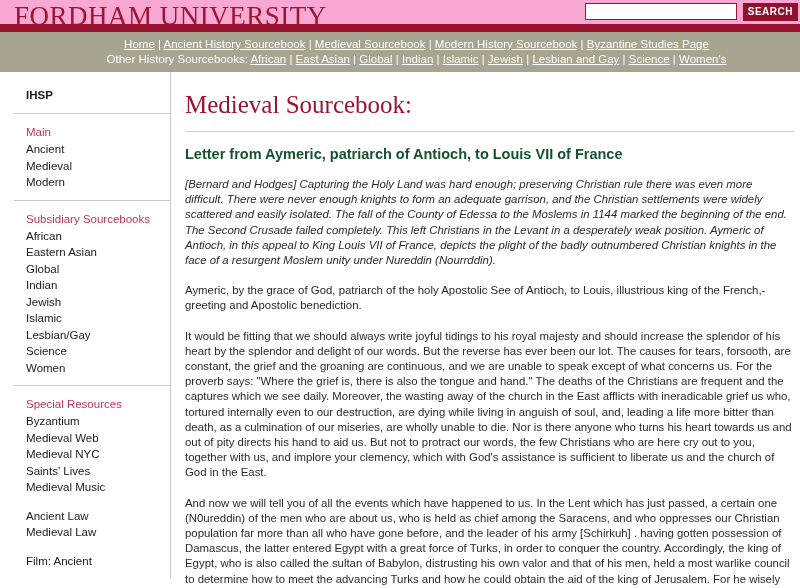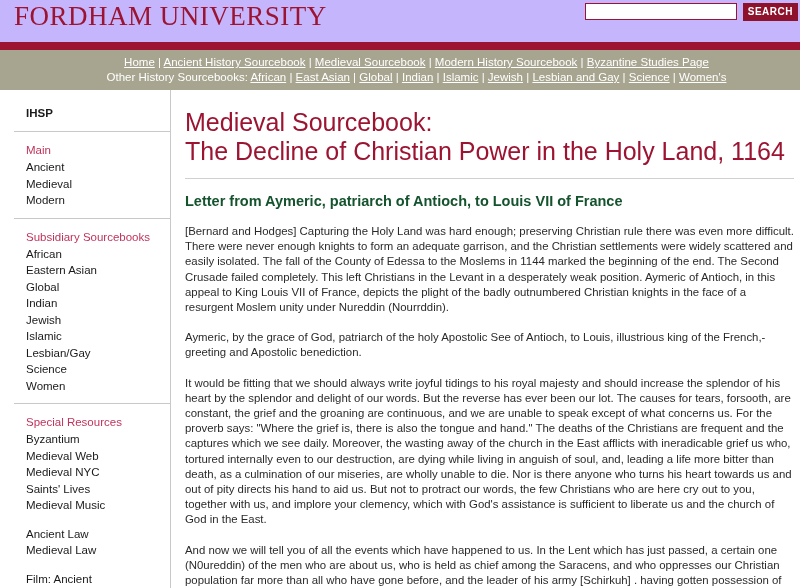--- a/index.html
+++ b/index.html
@@ -13,22 +13,22 @@
     overflow: hidden;
     background: #ffffff;
     font-family: "Liberation Sans", sans-serif;
     font-size: 12px;
     color: #222222;
   }
 
   
   #masthead {
     position: relative;
-    height: 42px;
-    background: #c4b5fd;
+    height: 24px;
+    background: #f9a8d4;
   }
   #logo {
     position: absolute;
     left: 14px;
     top: 1px;
     font-family: "Liberation Serif", serif;
     font-size: 27px;
     letter-spacing: 0.5px;
     color: #9c1431;
     white-space: nowrap;
@@ -134,40 +134,41 @@
   }
   #sidebar .gap { height: 12px; }
 
   #content {
     flex: 1 1 auto;
     padding: 18px 6px 0 14px;
     box-sizing: border-box;
     overflow: hidden;
   }
   #page-title {
-    font-family: Liberation Sans, sans-serif;
+    font-family: Liberation Serif, serif;
     color: #9c1431;
     font-size: 25px;
     line-height: 29px;
     margin: 0 0 12px 0;
     font-weight: normal;
   }
   #title-rule {
     border: 0;
     border-top: 1px solid #d0d0d0;
     margin: 0 0 13px 0;
   }
   #doc-heading {
     font-size: 14.5px;
     font-weight: bold;
     color: #14532d;
     margin: 0 0 14px 0;
     line-height: 18px;
   }
   .intro {
+    font-style: italic;
     font-size: 11.4px;
     line-height: 15.2px;
     color: #2a2a2a;
     margin: 0 0 15px 0;
     text-align: left;
   }
   .para {
     font-size: 11.4px;
     line-height: 15.2px;
     color: #2a2a2a;
@@ -230,21 +231,20 @@
           <a href="#" class="sblink">Medieval Law</a>
           <div class="gap"></div>
           <a href="#" class="sblink">Film: Ancient</a>
         </div>
       </div>
   </div>
 
   <div id="content">
     <h1 id="page-title">
       <span>Medieval Sourcebook:</span><br>
-      <span>The Decline of Christian Power in the Holy Land, 1164</span>
     </h1>
     <hr id="title-rule">
     <h2 id="doc-heading">Letter from Aymeric, patriarch of Antioch, to Louis VII of France</h2>
     <p class="intro">[Bernard and Hodges] Capturing the Holy Land was hard enough; preserving Christian rule there was even more difficult. There were never enough knights to form an adequate garrison, and the Christian settlements were widely scattered and easily isolated. The fall of the County of Edessa to the Moslems in 1144 marked the beginning of the end. The Second Crusade failed completely. This left Christians in the Levant in a desperately weak position. Aymeric of Antioch, in this appeal to King Louis VII of France, depicts the plight of the badly outnumbered Christian knights in the face of a resurgent Moslem unity under Nureddin (Nourrddin).</p>
     <div id="body-paragraphs">
         <p class="para">Aymeric, by the grace of God, patriarch of the holy Apostolic See of Antioch, to Louis, illustrious king of the French,-greeting and Apostolic benediction.</p>
         <p class="para">It would be fitting that we should always write joyful tidings to his royal majesty and should increase the splendor of his heart by the splendor and delight of our words. But the reverse has ever been our lot. The causes for tears, forsooth, are constant, the grief and the groaning are continuous, and we are unable to speak except of what concerns us. For the proverb says: "Where the grief is, there is also the tongue and hand." The deaths of the Christians are frequent and the captures which we see daily. Moreover, the wasting away of the church in the East afflicts with ineradicable grief us who, tortured internally even to our destruction, are dying while living in anguish of soul, and, leading a life more bitter than death, as a culmination of our miseries, are wholly unable to die. Nor is there anyone who turns his heart towards us and out of pity directs his hand to aid us. But not to protract our words, the few Christians who are here cry out to you, together with us, and implore your clemency, which with God's assistance is sufficient to liberate us and the church of God in the East.</p>
         <p class="para">And now we will tell you of all the events which have happened to us. In the Lent which has just passed, a certain one (N0ureddin) of the men who are about us, who is held as chief among the Saracens, and who oppresses our Christian population far more than all who have gone before, and the leader of his army [Schirkuh] . having gotten possession of Damascus, the latter entered Egypt with a great force of Turks, in order to conquer the country. Accordingly, the king of Egypt, who is also called the sultan of Babylon, distrusting his own valor and that of his men, held a most warlike council to determine how to meet the advancing Turks and how he could obtain the aid of the king of Jerusalem. For he wisely preferred to rule under tribute rather than to be deprived of both life and kingdom.</p>
       </div>
   </div>

